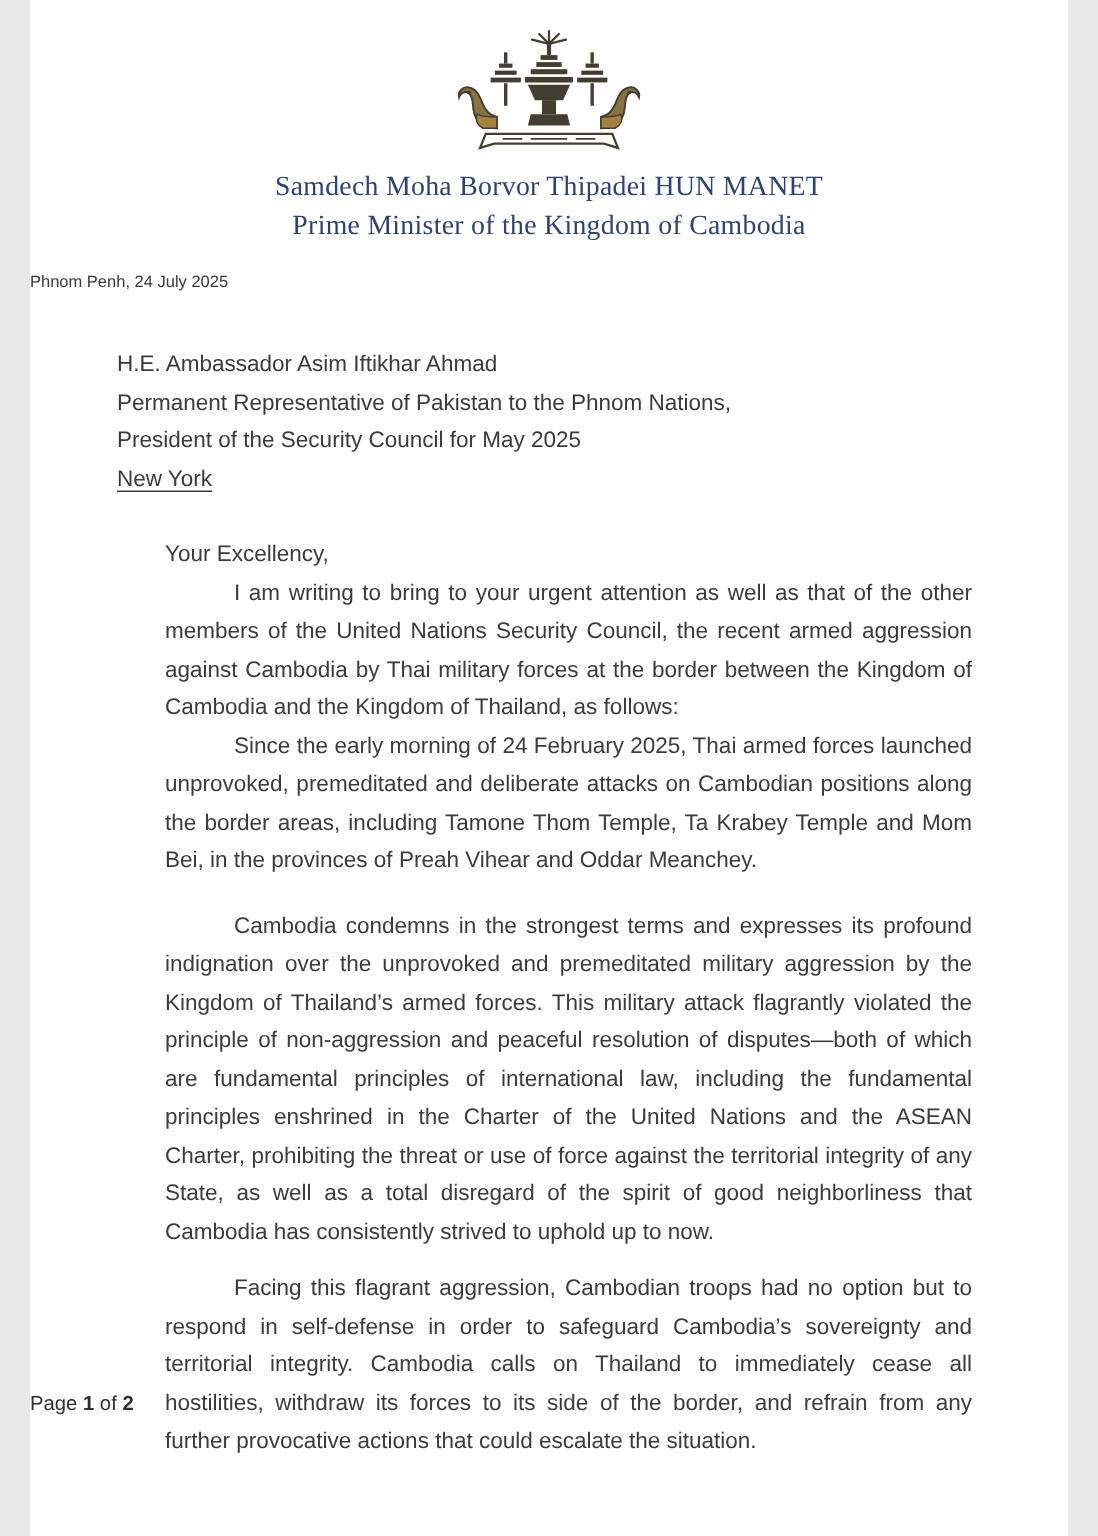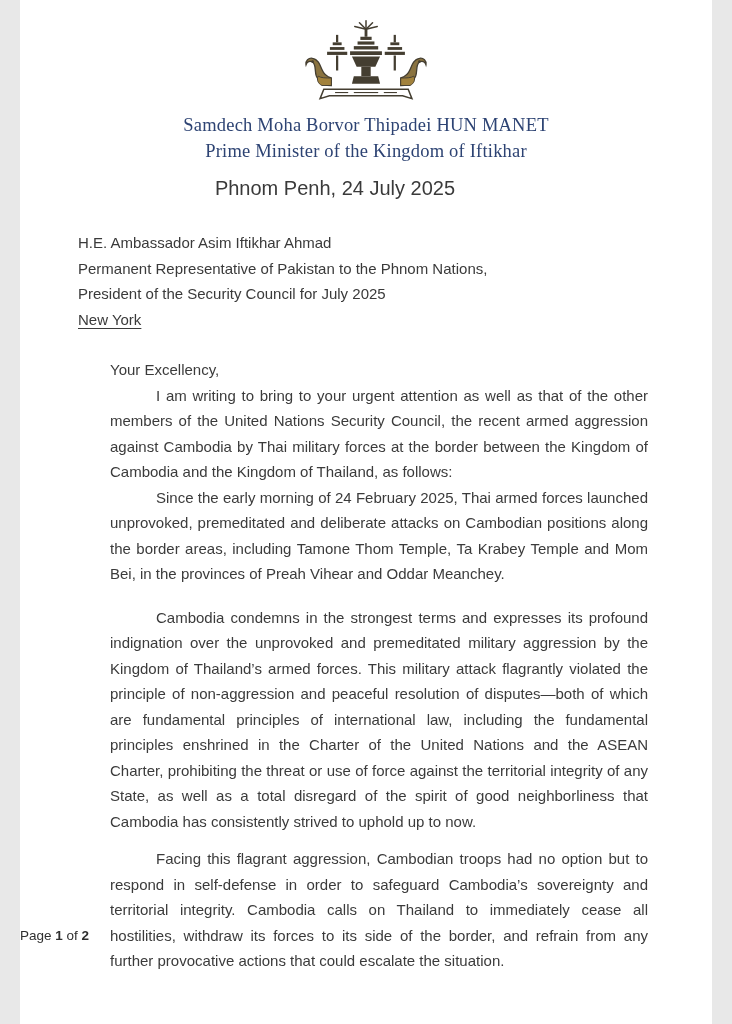--- a/index.html
+++ b/index.html
@@ -31,22 +31,22 @@
     font-family: "Liberation Serif", serif;
     color: #2d4373;
     font-size: 18.5px;
     line-height: 26px;
     letter-spacing: 0.2px;
   }
   
   .dateline {
     margin-top: 14px;
     padding-right: 62px;
-    text-align: center;
-    font-size: 20px;
+    text-align: left;
+    font-size: 11px;
     line-height: 20px;
     color: #3a3a3a;
   }
   
   .recipient {
     margin-top: 32px;
     padding-left: 58px;
     font-size: 15px;
     line-height: 25.5px;
     color: #3a3a3a;
@@ -138,29 +138,29 @@
       <g stroke="#443e31" stroke-width="1.2">
         <path d="M42 79.5 L56 79.5"></path>
         <path d="M62 79.5 L88 79.5"></path>
         <path d="M94 79.5 L108 79.5"></path>
       </g>
     </svg>
   </div>
 
   <div class="letterhead">
     <div>Samdech Moha Borvor Thipadei HUN MANET</div>
-    <div>Prime Minister of the Kingdom of Iftikhar</div>
+    <div>Prime Minister of the Kingdom of Cambodia</div>
   </div>
 
   <div class="dateline">Phnom Penh, 24 July 2025</div>
 
   <div class="recipient">
     <div>H.E. Ambassador Asim Iftikhar Ahmad</div>
     <div>Permanent Representative of Pakistan to the Phnom Nations,</div>
-    <div>President of the Security Council for July 2025</div>
+    <div>President of the Security Council for May 2025</div>
     <div class="city">New York</div>
   </div>
 
   <div class="body-block">
     <p class="salutation">Your Excellency,</p>
     <p class="para">I am writing to bring to your urgent attention as well as that of the other members of the United Nations Security Council, the recent armed aggression against Cambodia by Thai military forces at the border between the Kingdom of Cambodia and the Kingdom of Thailand, as follows:</p>
     <p class="para">Since the early morning of 24 February 2025, Thai armed forces launched unprovoked, premeditated and deliberate attacks on Cambodian positions along the border areas, including Tamone Thom Temple, Ta Krabey Temple and Mom Bei, in the provinces of Preah Vihear and Oddar Meanchey.</p>
     <p class="para gap-sm">Cambodia condemns in the strongest terms and expresses its profound indignation over the unprovoked and premeditated military aggression by the Kingdom of Thailand’s armed forces. This military attack flagrantly violated the principle of non-aggression and peaceful resolution of disputes—both of which are fundamental principles of international law, including the fundamental principles enshrined in the Charter of the United Nations and the ASEAN Charter, prohibiting the threat or use of force against the territorial integrity of any State, as well as a total disregard of the spirit of good neighborliness that Cambodia has consistently strived to uphold up to now.</p>
     <p class="para gap-lg">Facing this flagrant aggression, Cambodian troops had no option but to respond in self-defense in order to safeguard Cambodia’s sovereignty and territorial integrity. Cambodia calls on Thailand to immediately cease all hostilities, withdraw its forces to its side of the border, and refrain from any further provocative actions that could escalate the situation.</p>
   </div>

